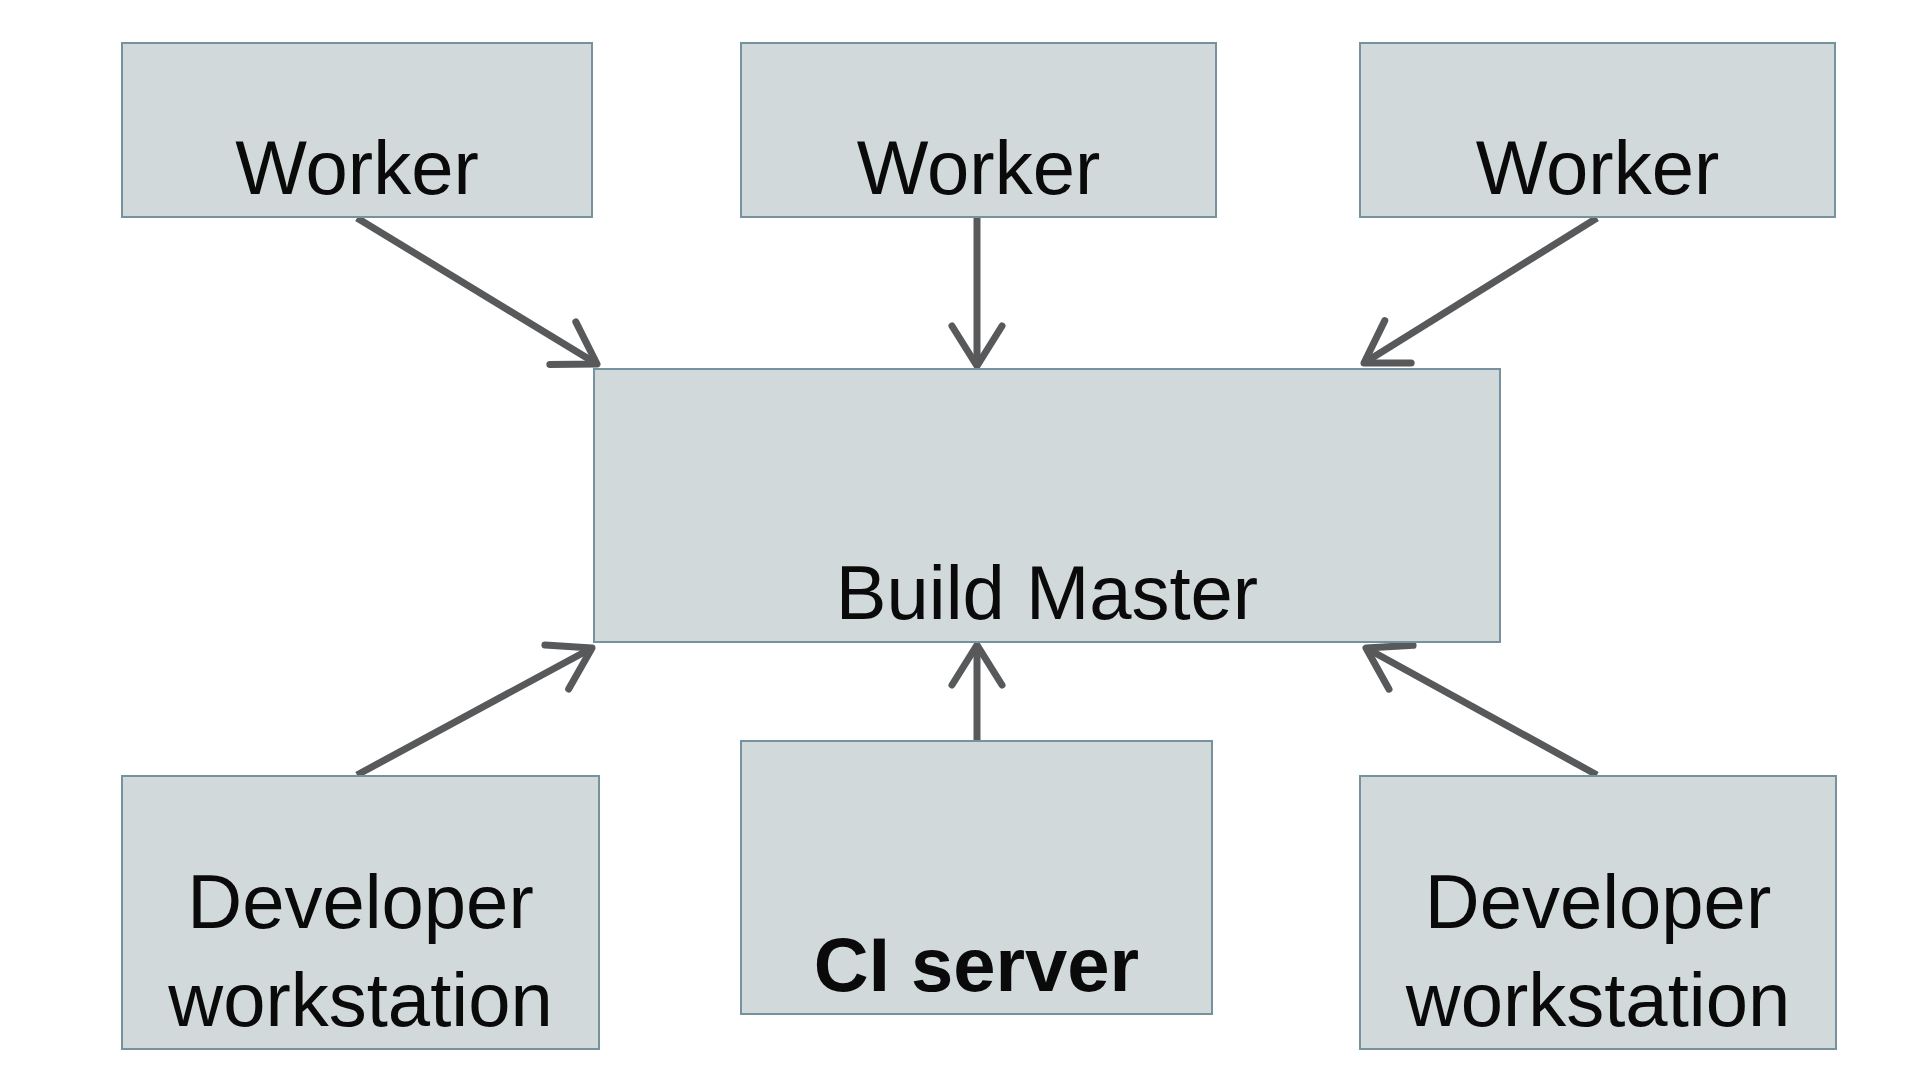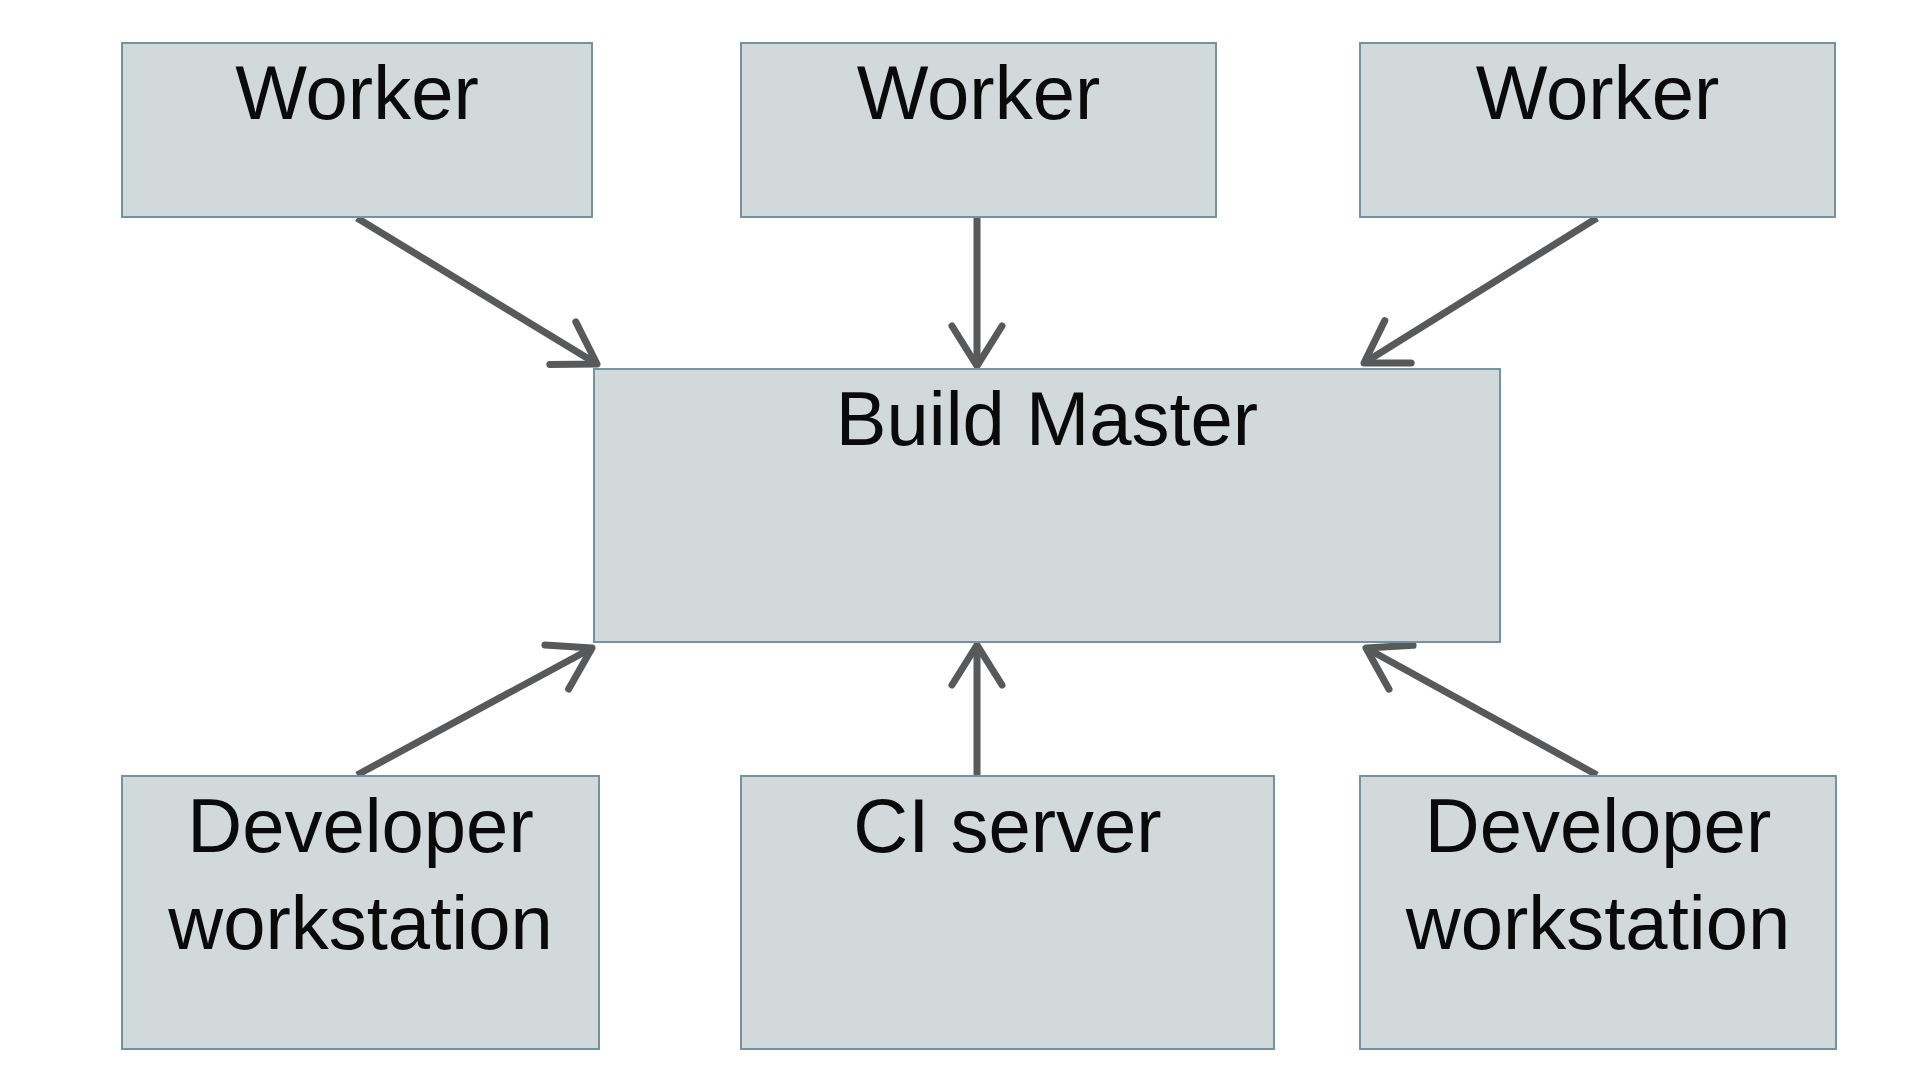--- a/index.html
+++ b/index.html
@@ -44,21 +44,21 @@
     position: absolute;
     left: 0; top: 0;
     width: 100%; height: 100%;
     z-index: 2;
   }
   .node {
     position: absolute;
     background: var(--node-fill);
     border: 2px solid var(--node-border);
     display: flex;
-    align-items: flex-start;
+    align-items: flex-end;
     justify-content: center;
     text-align: center;
   }
   .node .node-label {
     font-size: 76px;
     line-height: 1.28;
     color: var(--text-color);
     padding: 0 8px;
     letter-spacing: 0px;
   }
@@ -89,20 +89,20 @@
       </div>
       <div class="node" style="left: 1359px; top: 42px; width: 477px; height: 176px;">
         <div class="node-label">Worker</div>
       </div>
       <div class="node" style="left: 593px; top: 368px; width: 908px; height: 275px;">
         <div class="node-label">Build Master</div>
       </div>
       <div class="node" style="left: 121px; top: 775px; width: 479px; height: 275px;">
         <div class="node-label">Developer workstation</div>
       </div>
-      <div class="node" style="left: 740px; top: 775px; width: 535px; height: 275px;">
+      <div class="node" style="left: 740px; top: 740px; width: 473px; height: 275px; font-weight: bold;">
         <div class="node-label">CI server</div>
       </div>
       <div class="node" style="left: 1359px; top: 775px; width: 478px; height: 275px;">
         <div class="node-label">Developer workstation</div>
       </div>
     </div>
 </div>
 
 </body></html>

